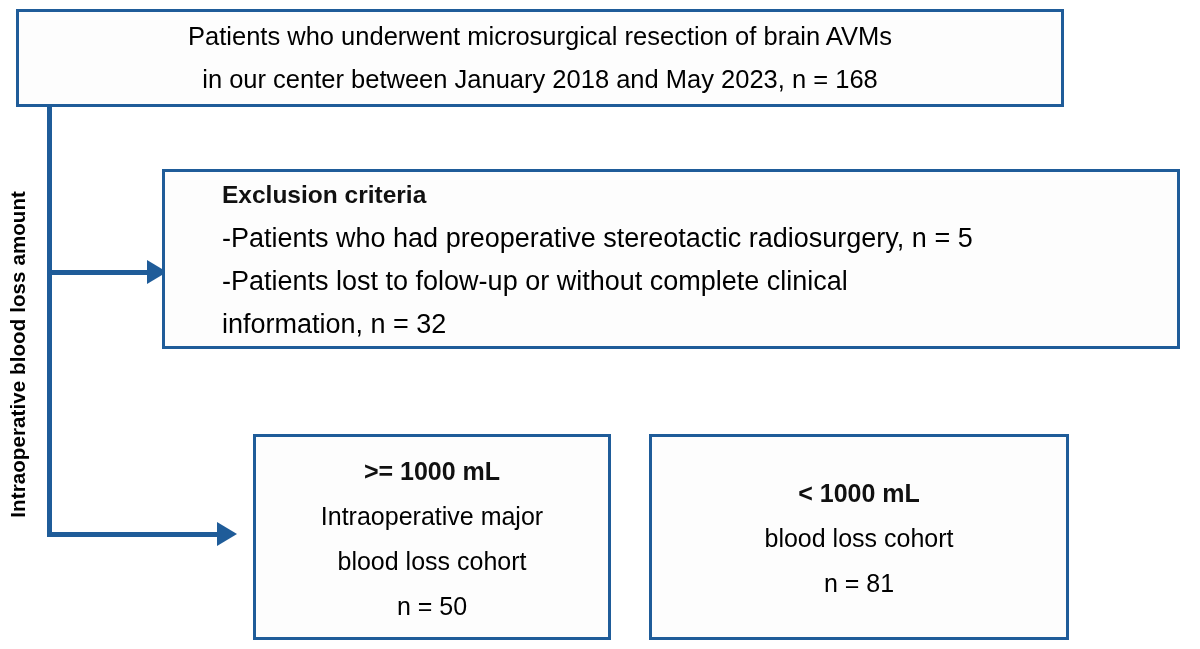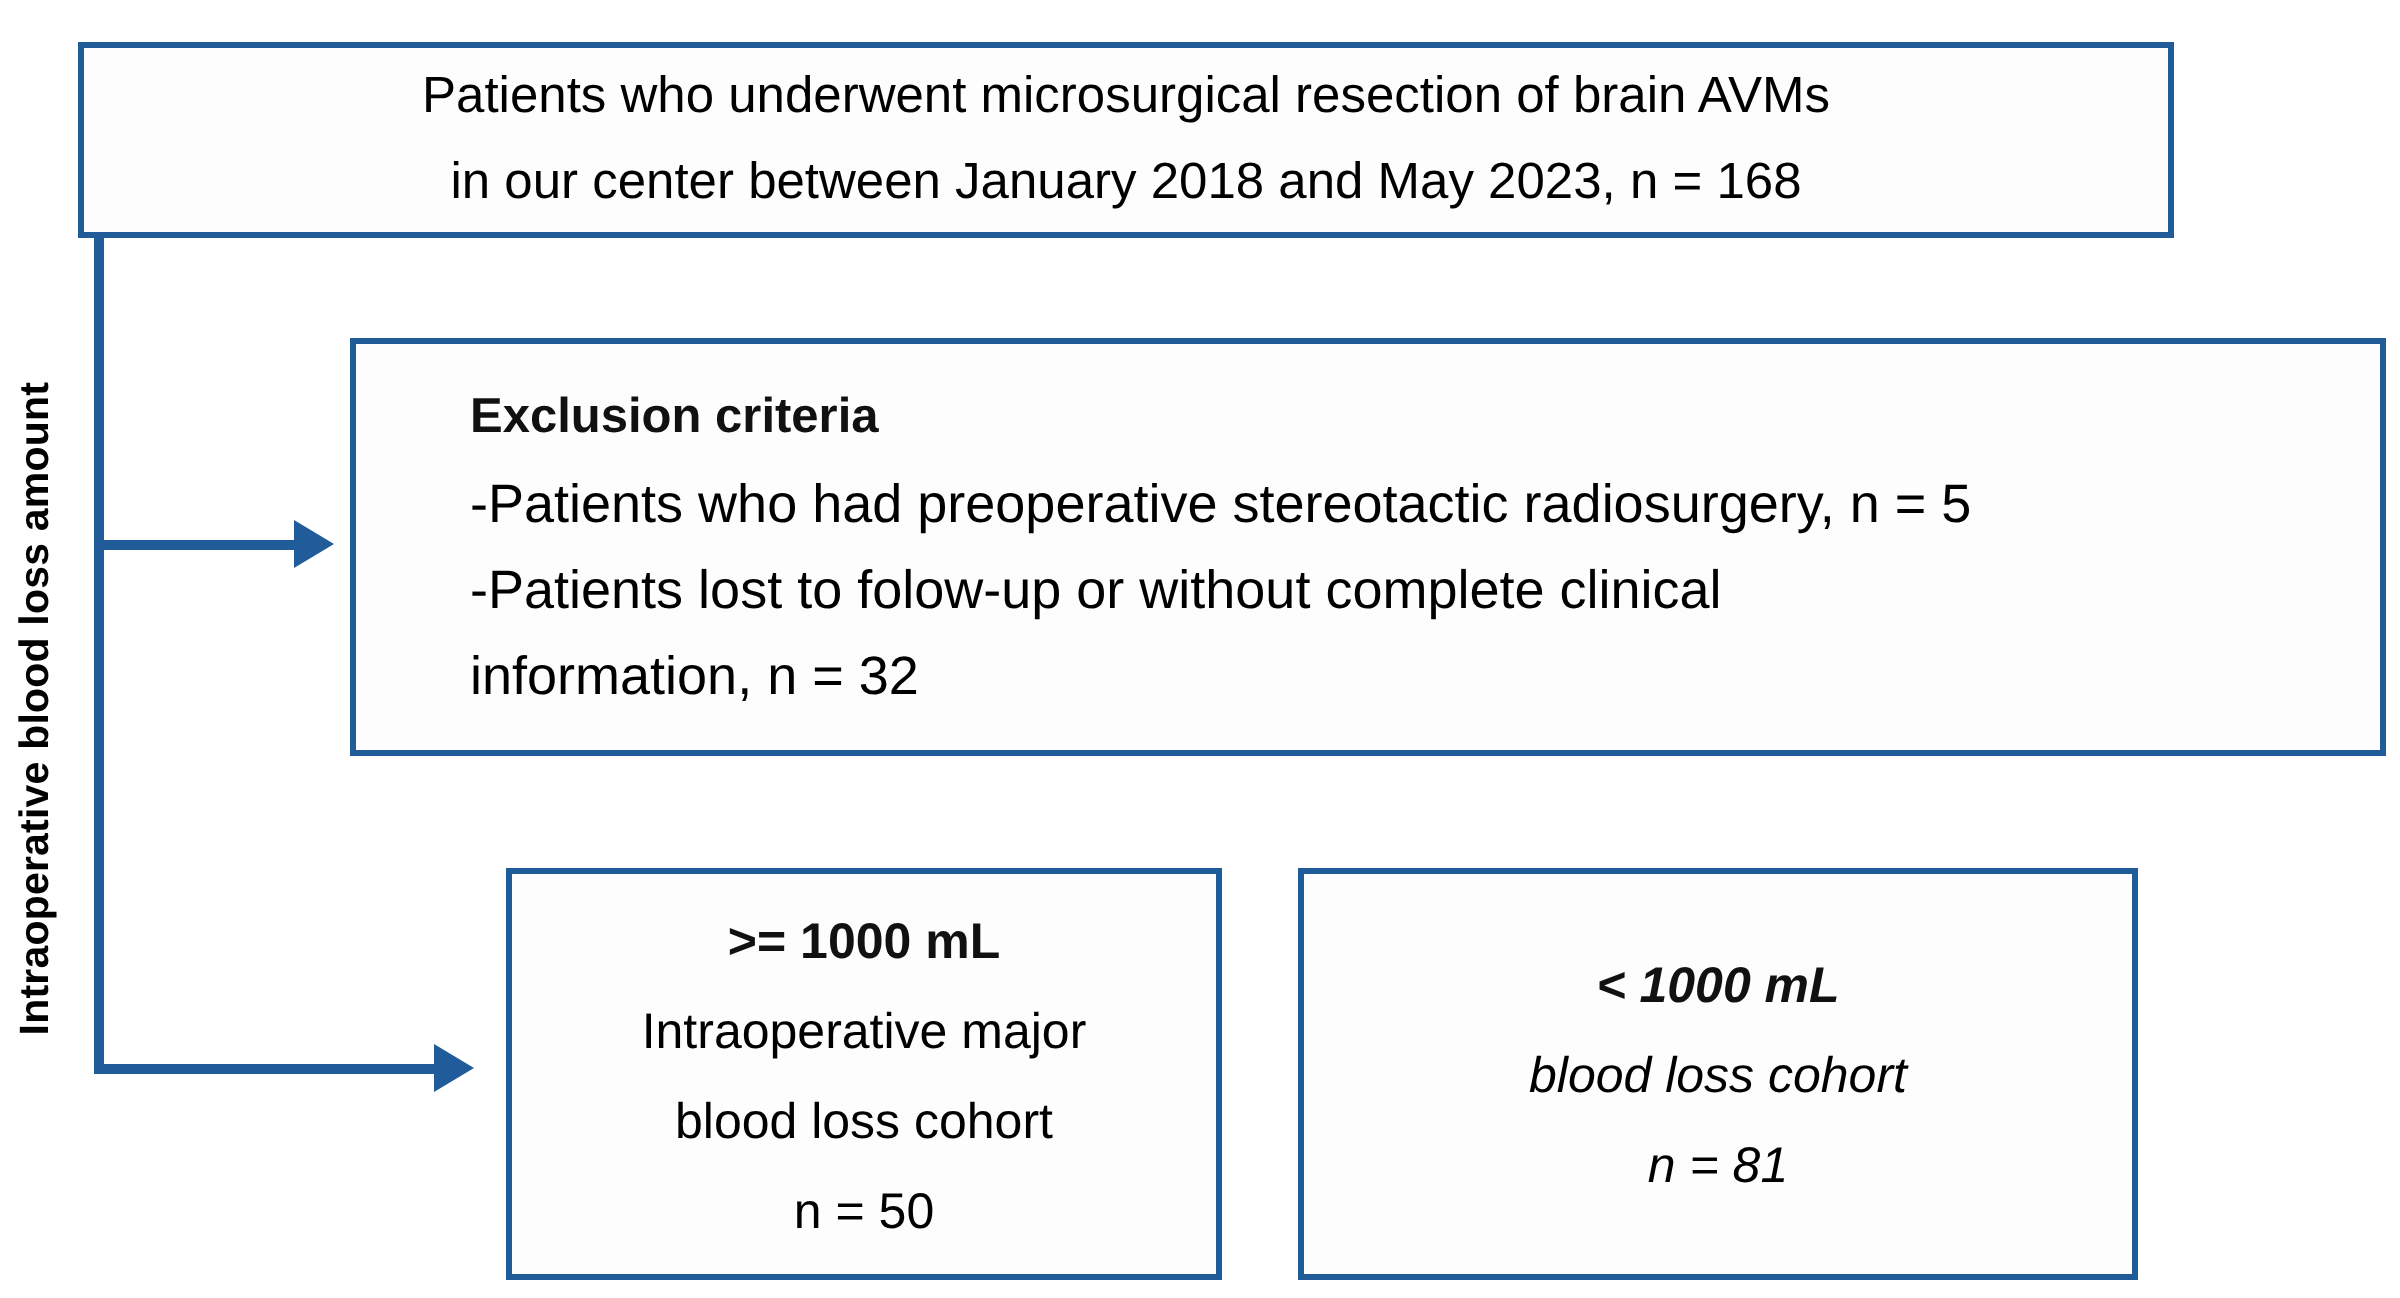--- a/index.html
+++ b/index.html
@@ -56,56 +56,55 @@
 
   .fc-line {
     display: block;
     white-space: nowrap;
     color: #000000;
   }
 
   
   #box-enrollment {
     left: 16px;
-    top: 21px;
+    top: 9px;
     width: 1048px;
     height: 98px;
-    margin-left: 23px;
   }
   #box-enrollment .fc-line {
     font-size: 25.5px;
     line-height: 43px;
   }
 
   
   #box-exclusion {
-    left: 175px;
+    left: 162px;
     top: 169px;
     width: 1018px;
-    height: 209px;
+    height: 180px;
     padding: 8px 0 8px 57px;
   }
   #box-exclusion .fc-line {
     font-size: 27px;
     line-height: 43px;
   }
   #box-exclusion .fc-title {
     font-weight: bold;
     font-size: 24.5px;
     line-height: 44px;
   }
 
   
   .cohort-box {
     top: 434px;
     height: 206px;
     padding-top: 2px;
   }
   #box-cohort-major  { left: 253px; width: 358px; }
-  #box-cohort-minor  { left: 649px; width: 420px; font-style: italic; }
+  #box-cohort-minor  { left: 649px; width: 420px; }
 
   .cohort-box .fc-title {
     font-weight: bold;
     font-size: 25px;
     line-height: 46px;
     text-align: right;
   }
   .cohort-box .fc-line {
     font-size: 25px;
     line-height: 45px;

